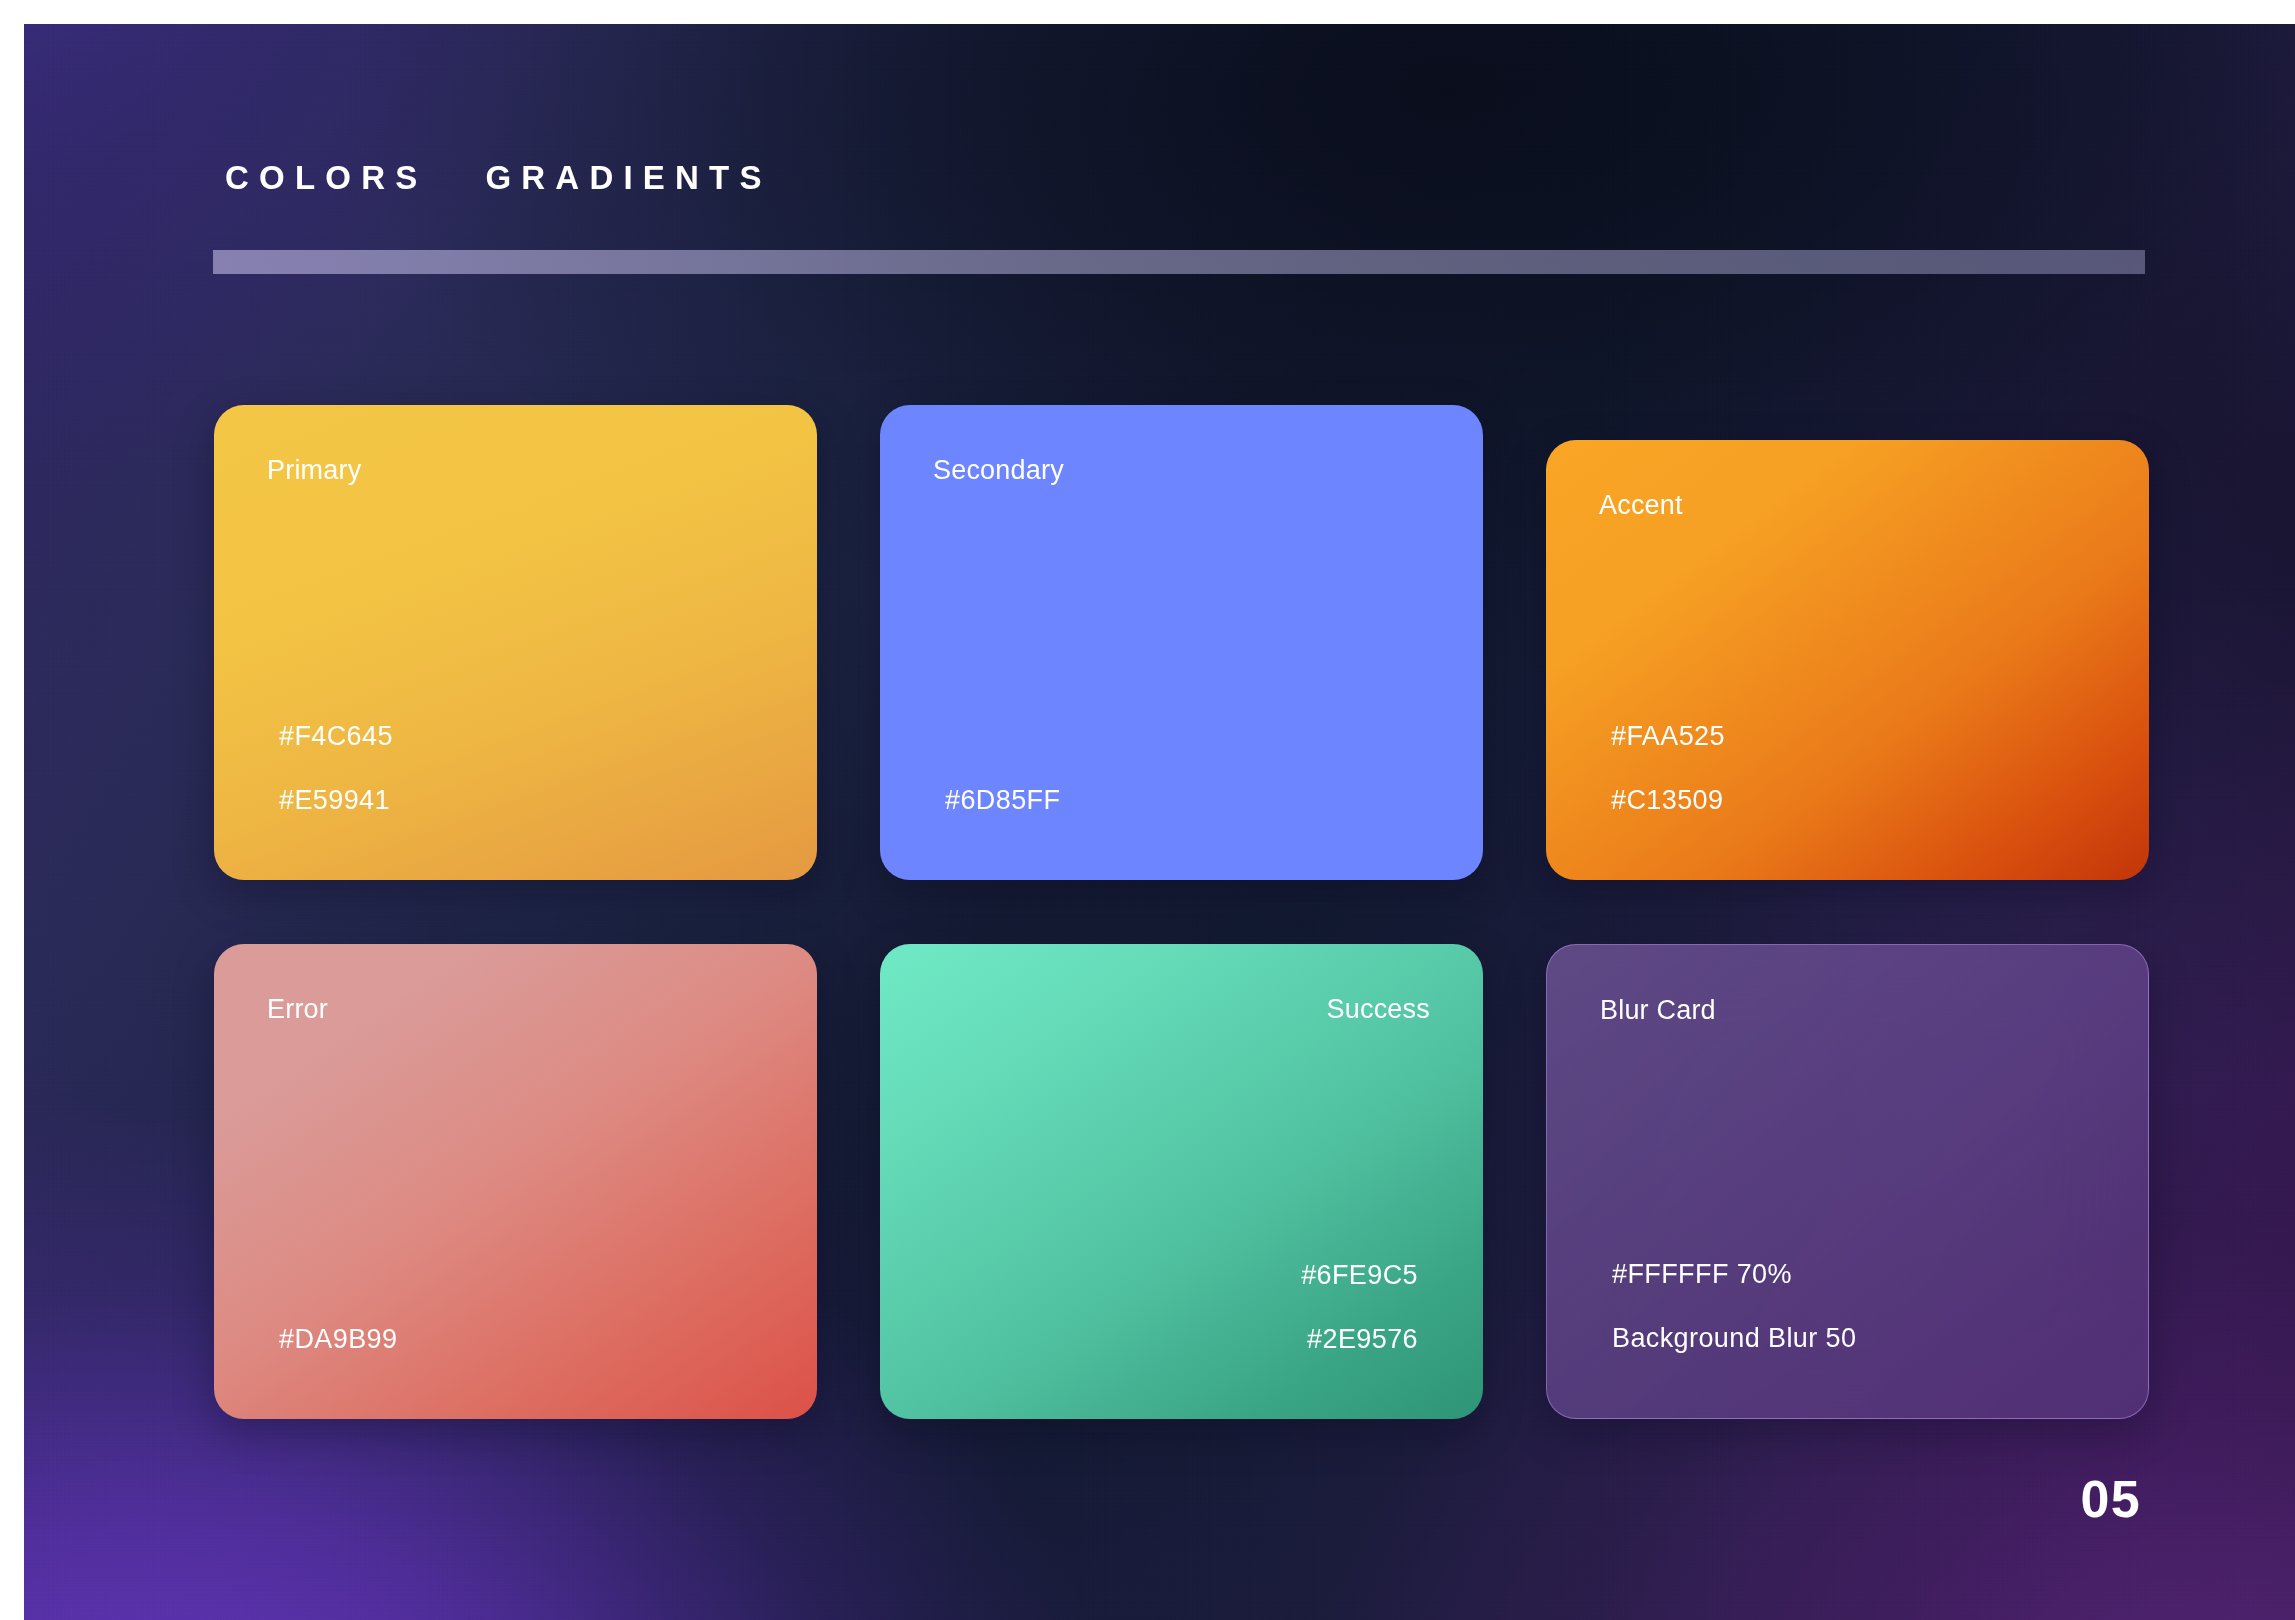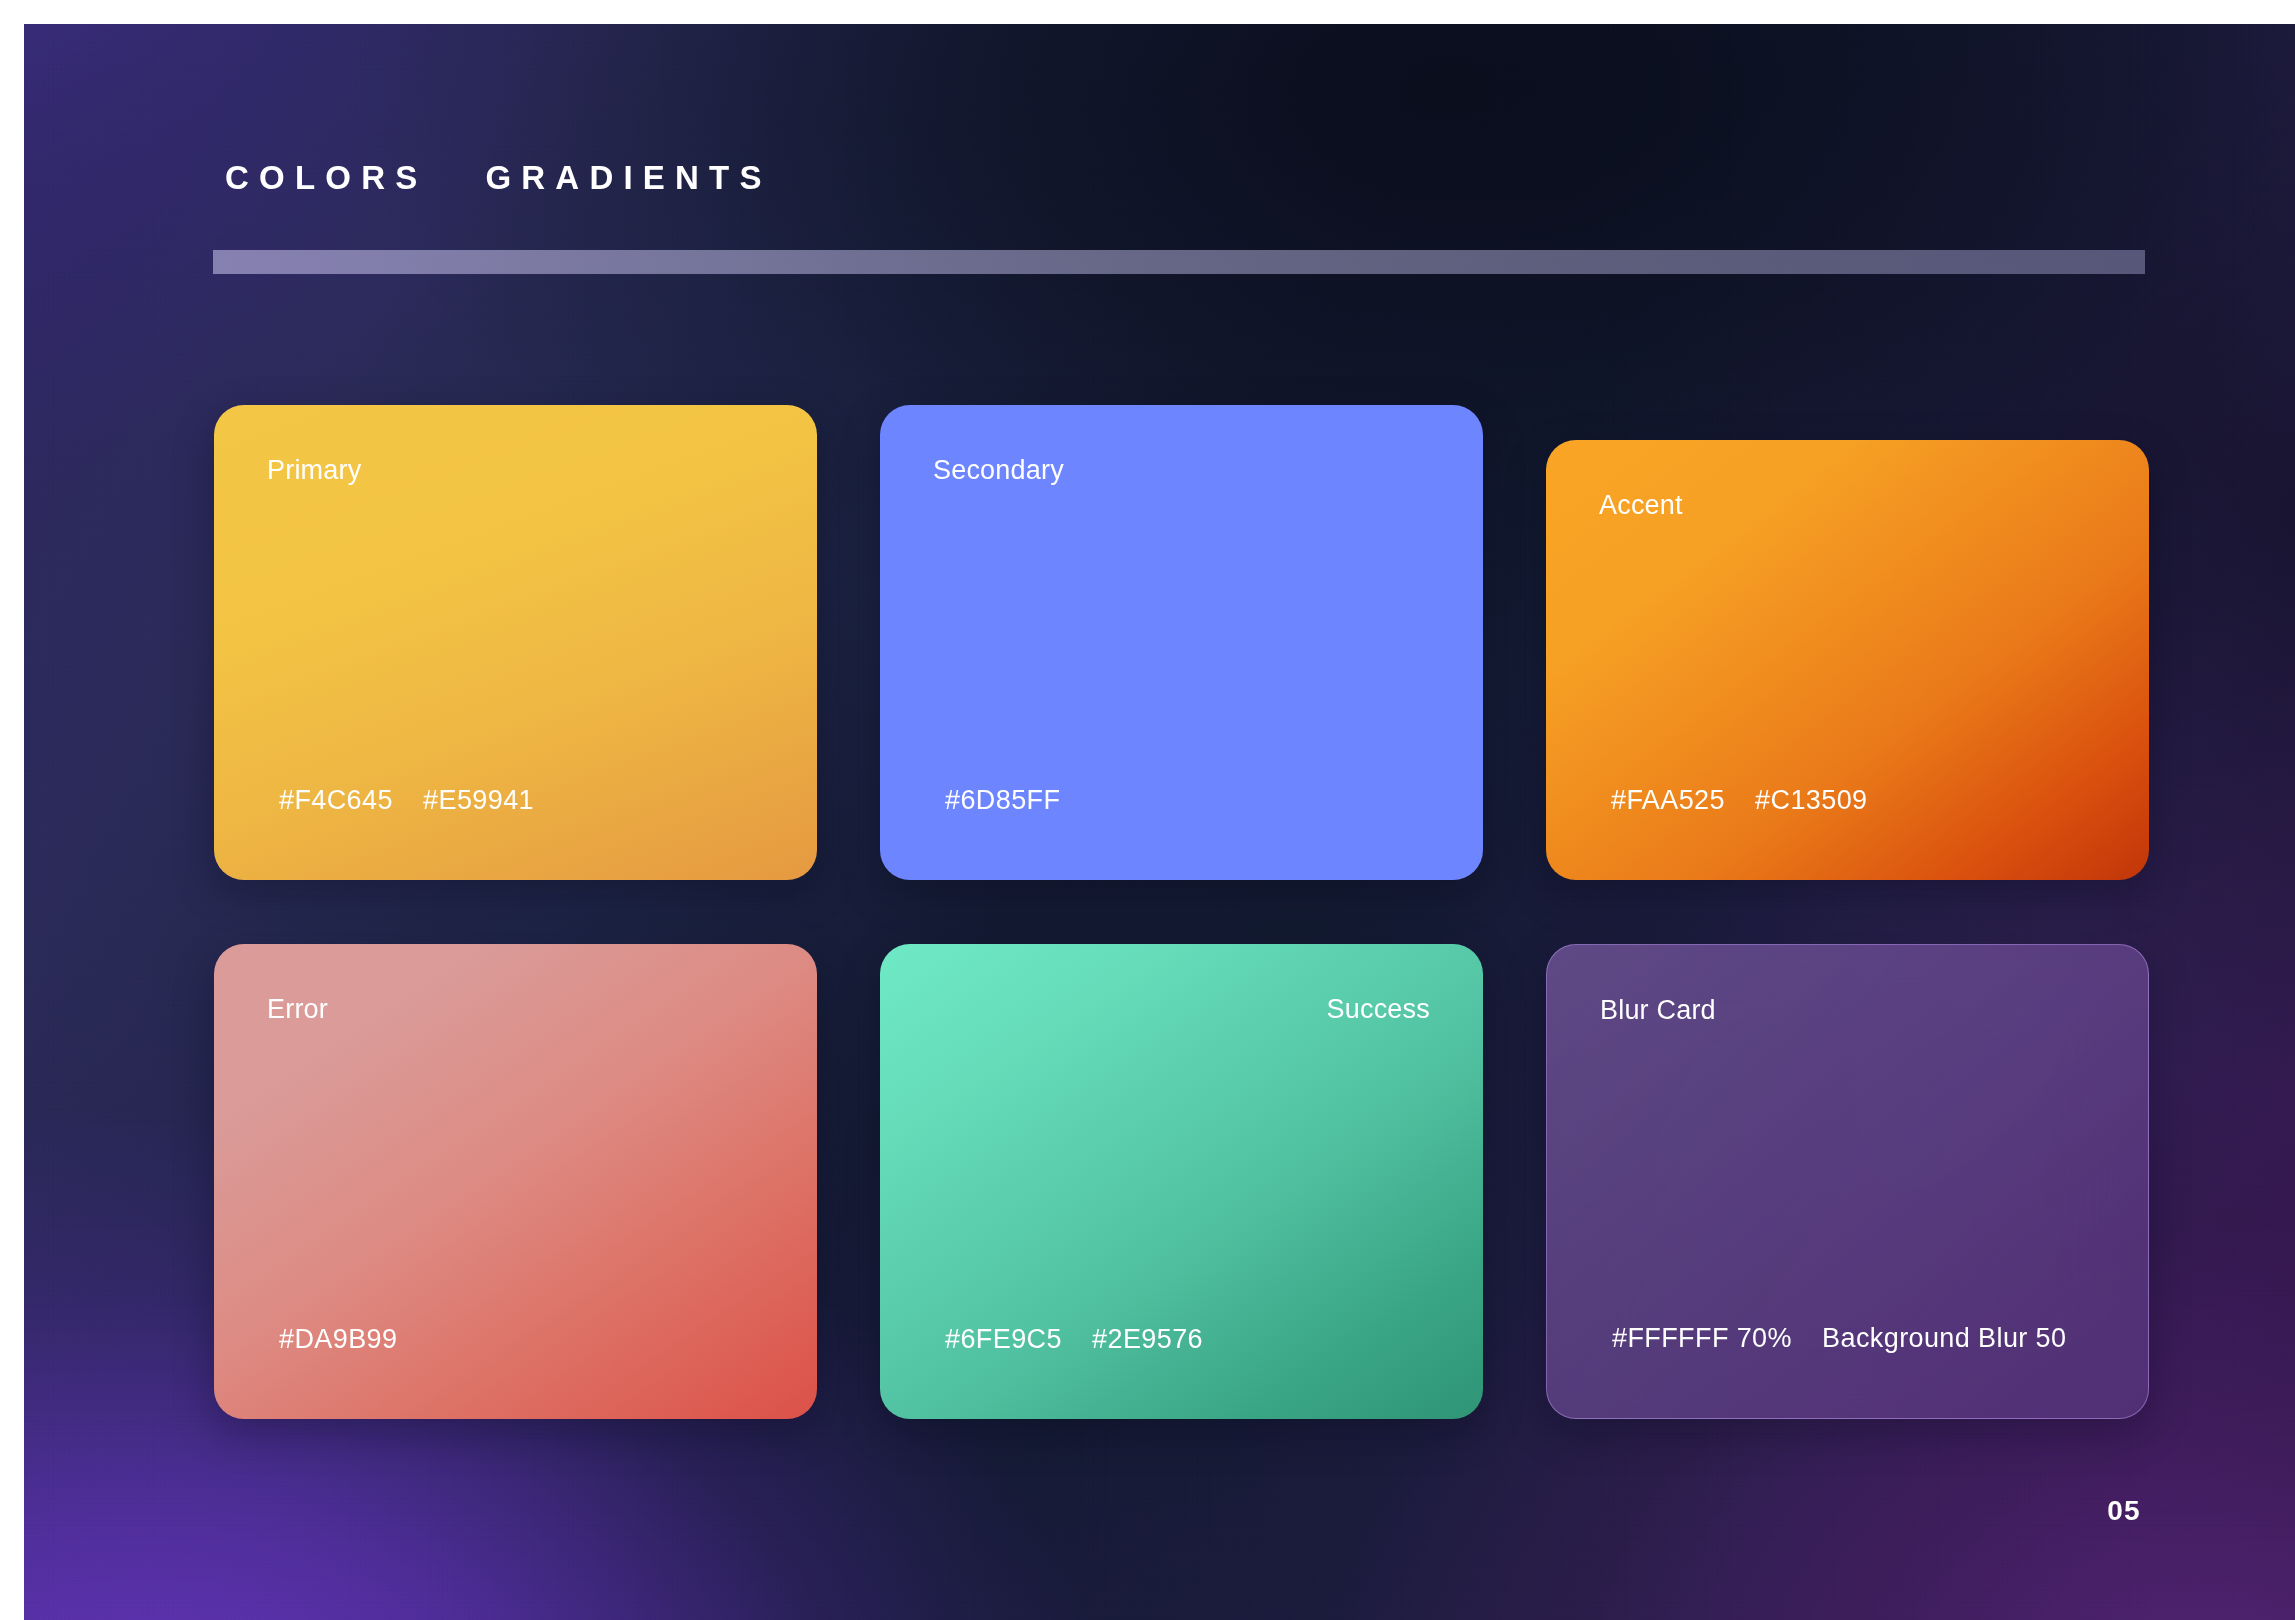--- a/index.html
+++ b/index.html
@@ -136,21 +136,21 @@
   .card-label {
     color: #ffffff;
     font-size: 27px;
     font-weight: 400;
     letter-spacing: 0.2px;
     line-height: 1.1;
   }
 
   .card-values {
     display: flex;
-    flex-direction: row;
+    flex-direction: column;
     gap: 6.2px;
   }
   .card-value {
     color: #ffffff;
     font-size: 27px;
     font-weight: 400;
     letter-spacing: 0.4px;
     line-height: 1.24;
     white-space: pre;
   }
@@ -184,21 +184,21 @@
     backdrop-filter: blur(44px);
     -webkit-backdrop-filter: blur(44px);
   }
 
   
   #page-number {
     position: absolute;
     right: 166px;
     bottom: 108px;
     color: #ffffff;
-    font-size: 28px;
+    font-size: 52px;
     font-weight: 700;
     letter-spacing: 1.3px;
     line-height: 1;
   }
 </style>
 </head>
 <body>
 
 <div id="slide">
 

